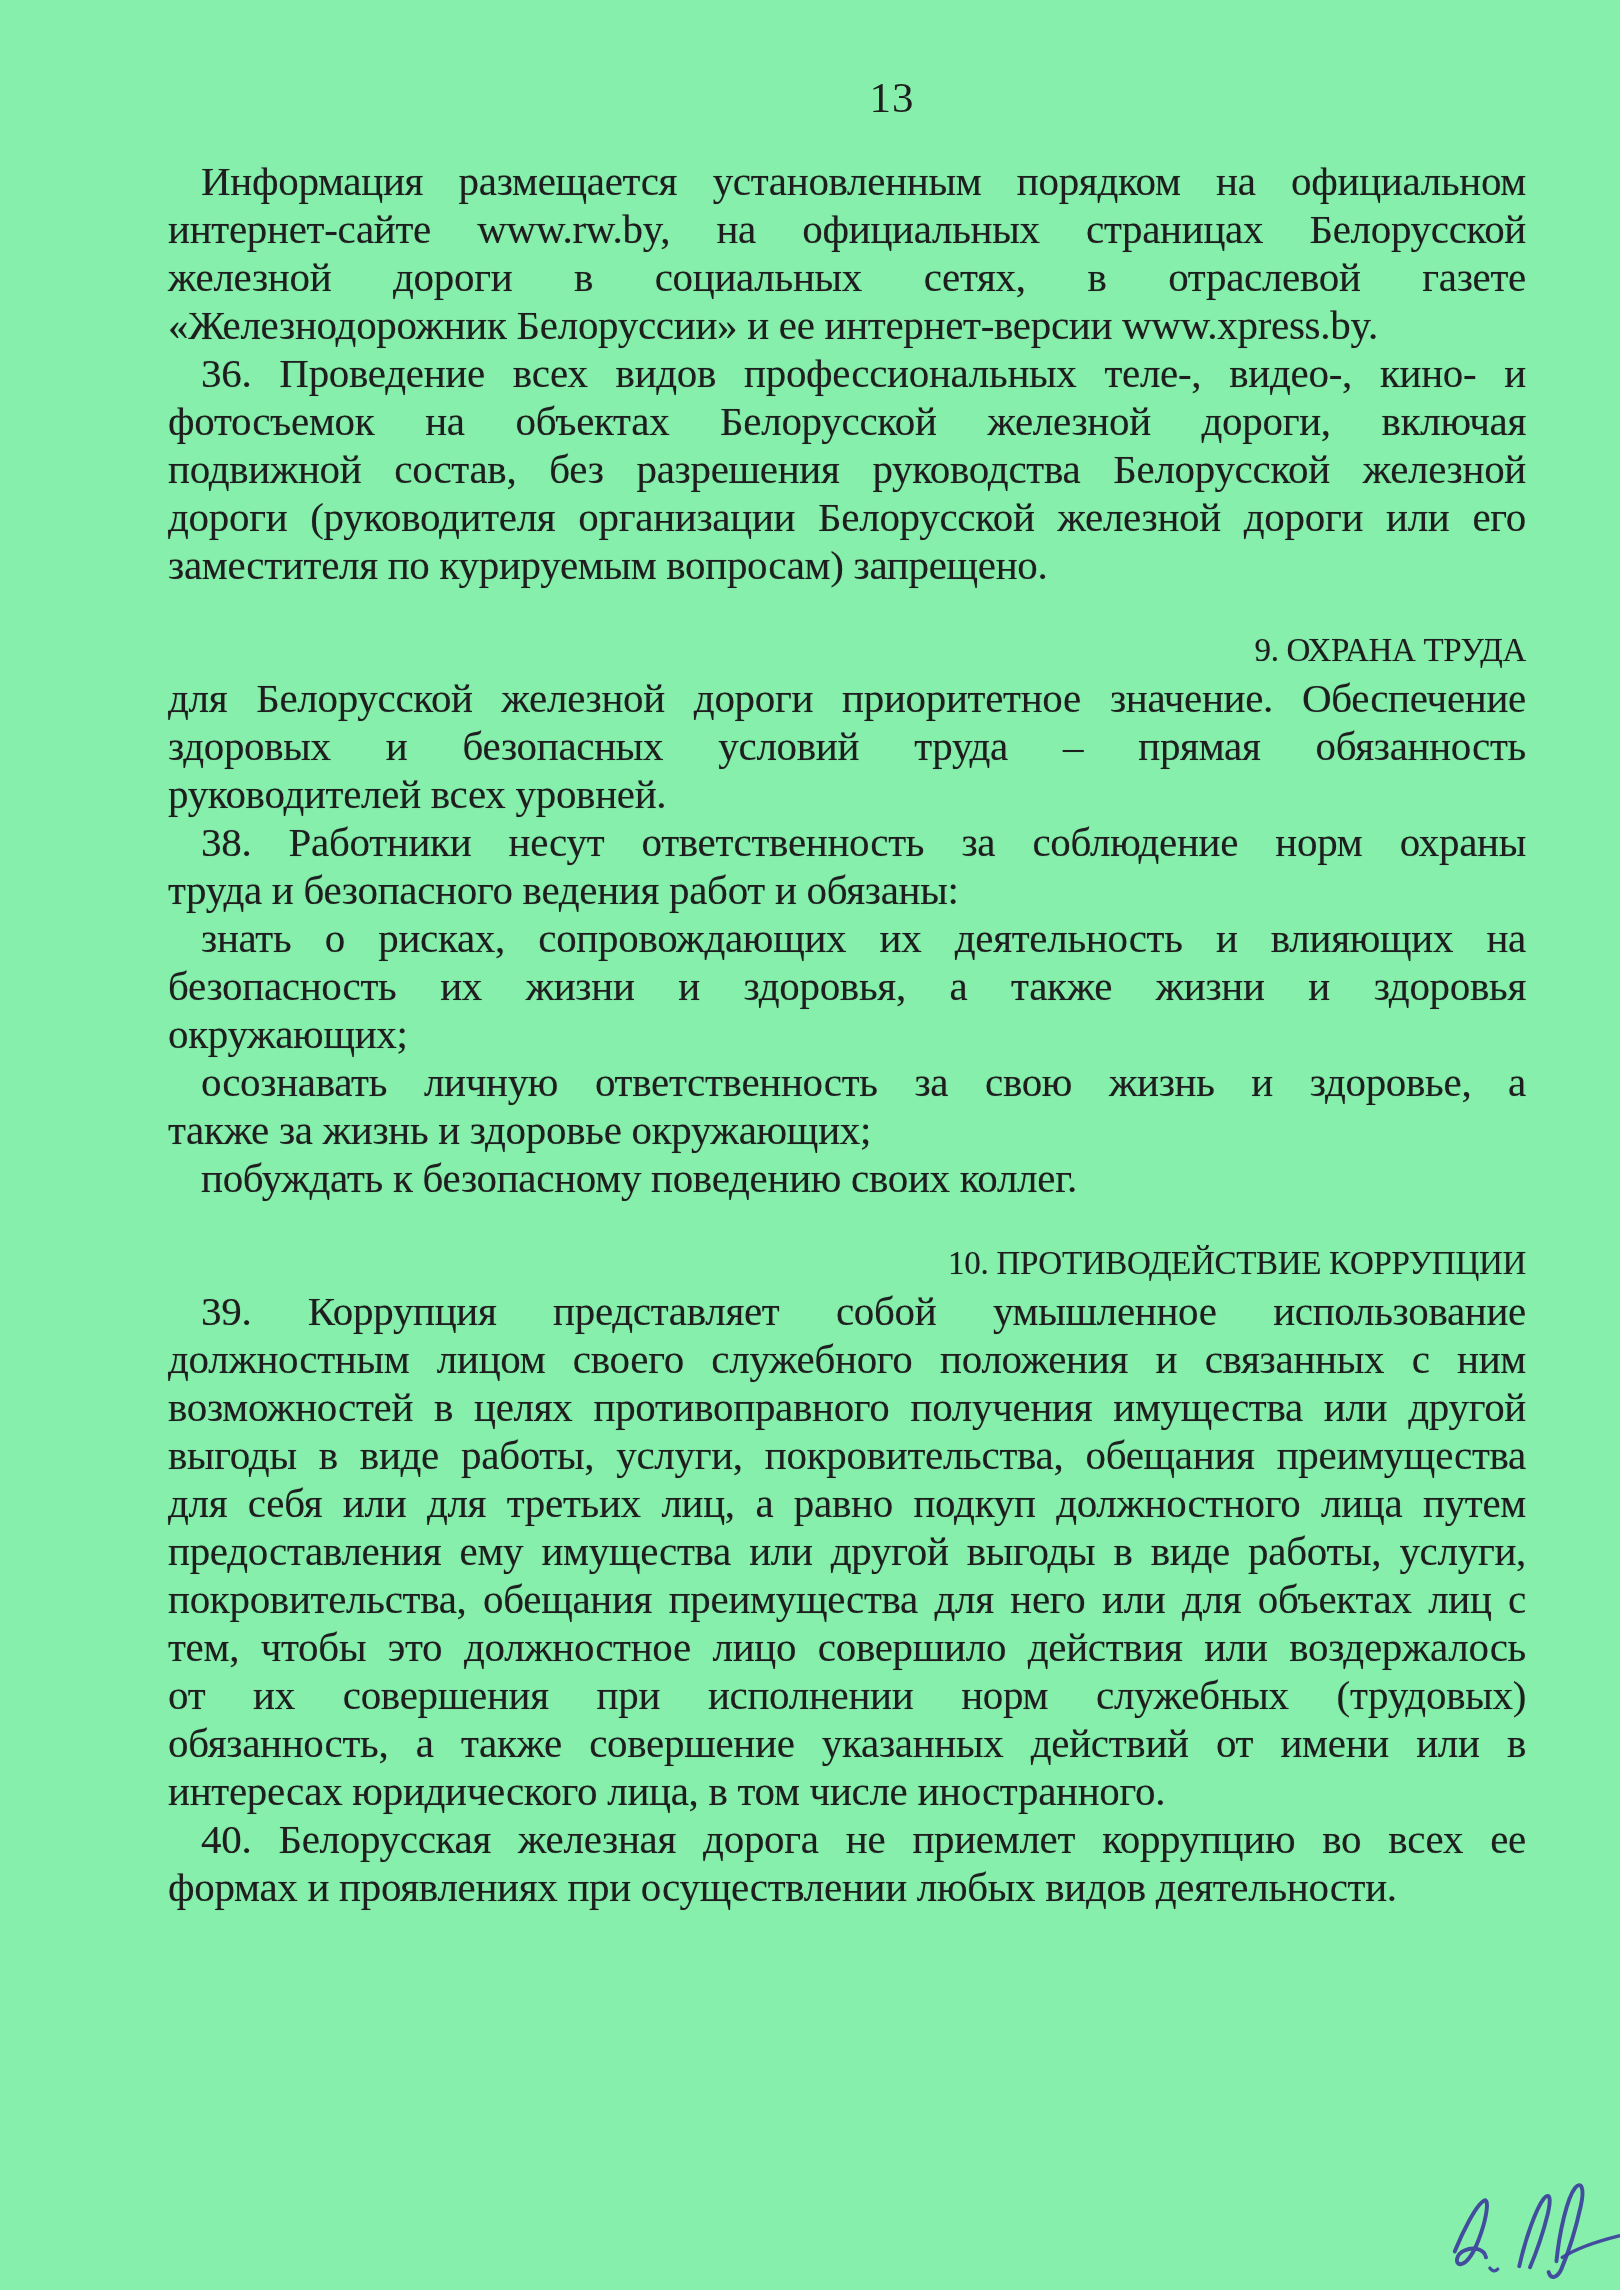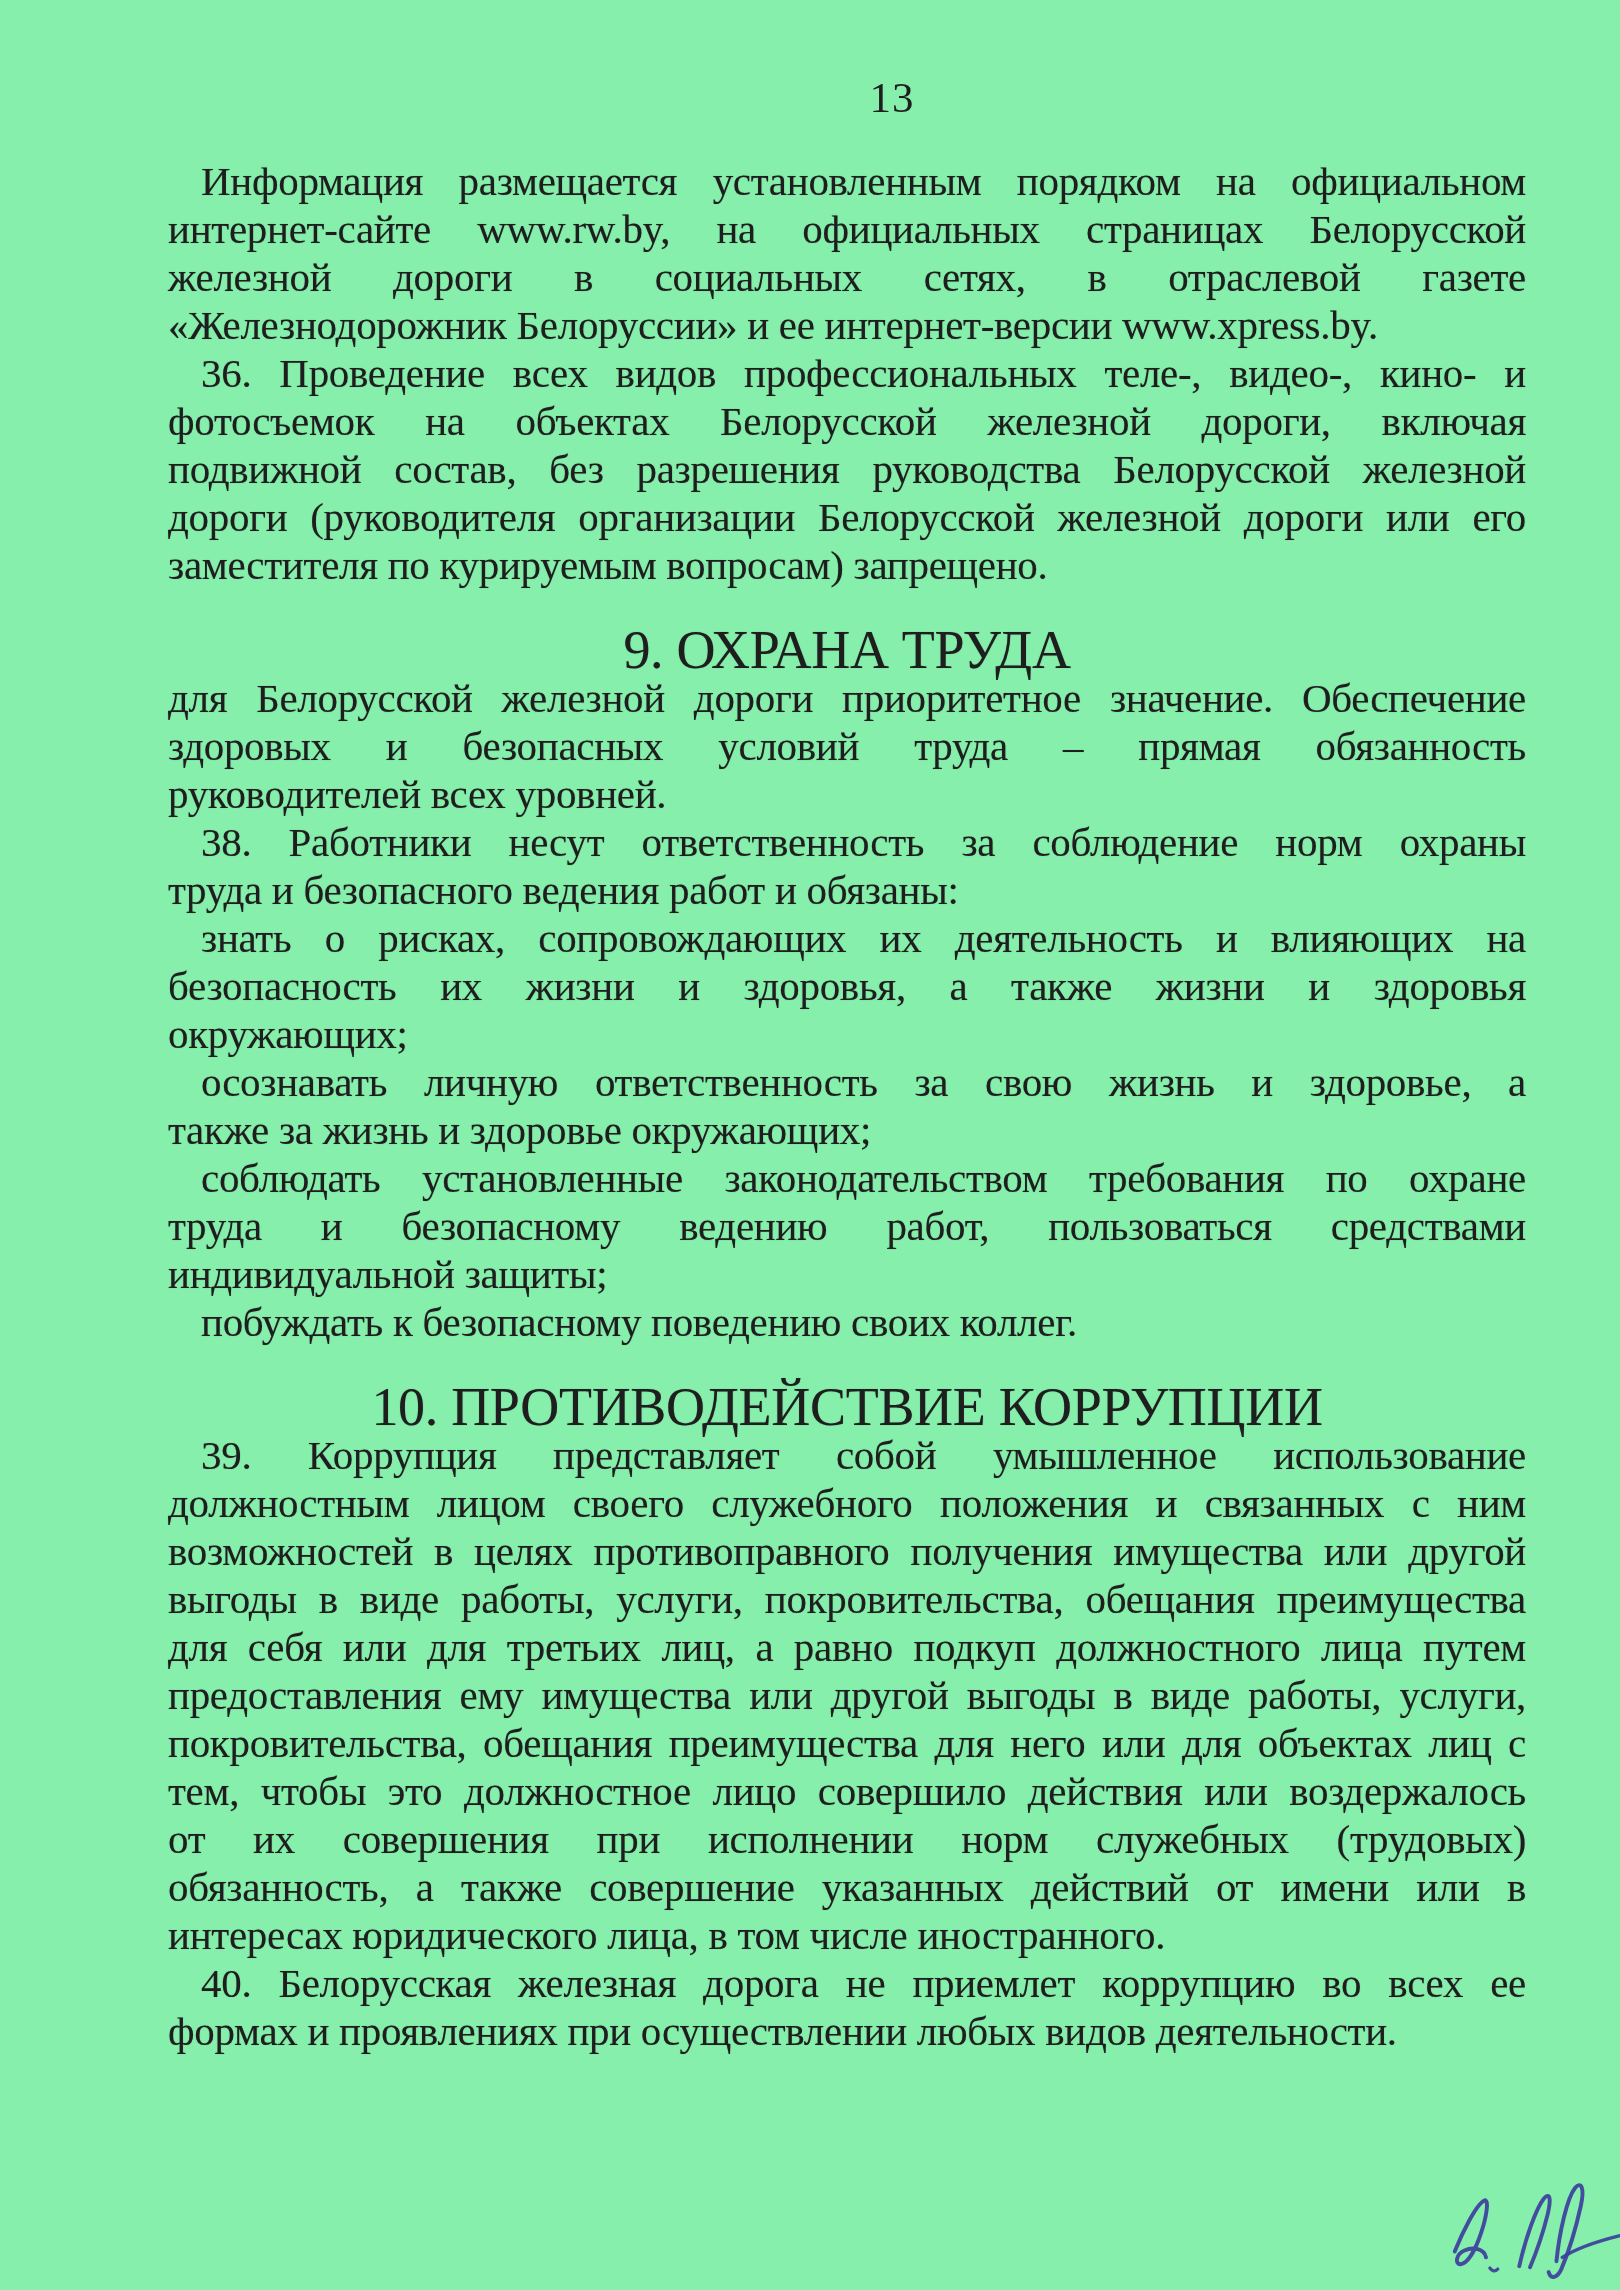--- a/index.html
+++ b/index.html
@@ -33,22 +33,22 @@
   .para{margin:0;}
   .line{
     white-space:nowrap;
     text-align:justify;
     text-align-last:justify;
   }
   .line.first{padding-left:33px;}
   .line.last{text-align-last:left;}
   .heading{
     margin-top:37px;
-    text-align:center;
-    font-size:54px;
+    text-align:right;
+    font-size:33px;
     line-height:48px;
     white-space:nowrap;
   }
   .signature{
     position:absolute;
     left:1441px;top:2171px;
     width:181px;height:116px;
   }
   .sig-stroke{
     fill:none;
@@ -91,25 +91,20 @@
       <div class="para">
         <div class="line first">знать о рисках, сопровождающих их деятельность и влияющих на</div>
         <div class="line">безопасность их жизни и здоровья, а также жизни и здоровья</div>
         <div class="line last">окружающих;</div>
       </div>
       <div class="para">
         <div class="line first">осознавать личную ответственность за свою жизнь и здоровье, а</div>
         <div class="line last">также за жизнь и здоровье окружающих;</div>
       </div>
       <div class="para">
-        <div class="line first">соблюдать установленные законодательством требования по охране</div>
-        <div class="line">труда и безопасному ведению работ, пользоваться средствами</div>
-        <div class="line last">индивидуальной защиты;</div>
-      </div>
-      <div class="para">
         <div class="line first last">побуждать к безопасному поведению своих коллег.</div>
       </div>
       <div class="heading">10. ПРОТИВОДЕЙСТВИЕ КОРРУПЦИИ</div>
       <div class="para">
         <div class="line first">39. Коррупция представляет собой умышленное использование</div>
         <div class="line">должностным лицом своего служебного положения и связанных с ним</div>
         <div class="line">возможностей в целях противоправного получения имущества или другой</div>
         <div class="line">выгоды в виде работы, услуги, покровительства, обещания преимущества</div>
         <div class="line">для себя или для третьих лиц, а равно подкуп должностного лица путем</div>
         <div class="line">предоставления ему имущества или другой выгоды в виде работы, услуги,</div>

